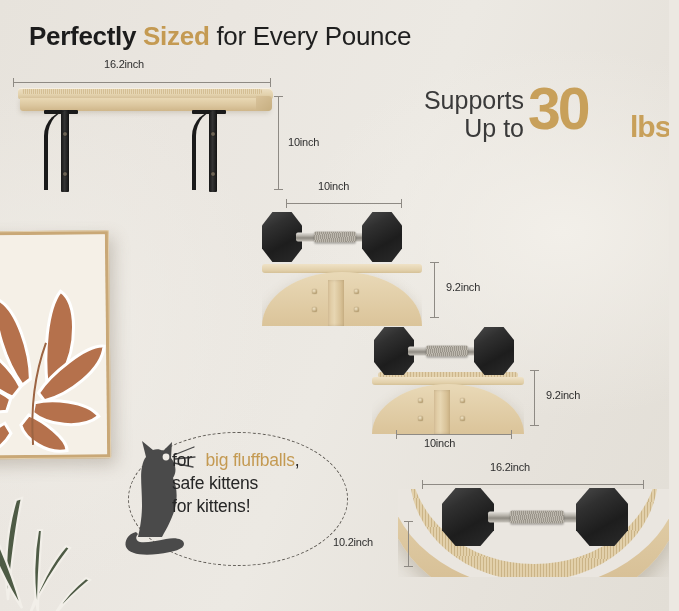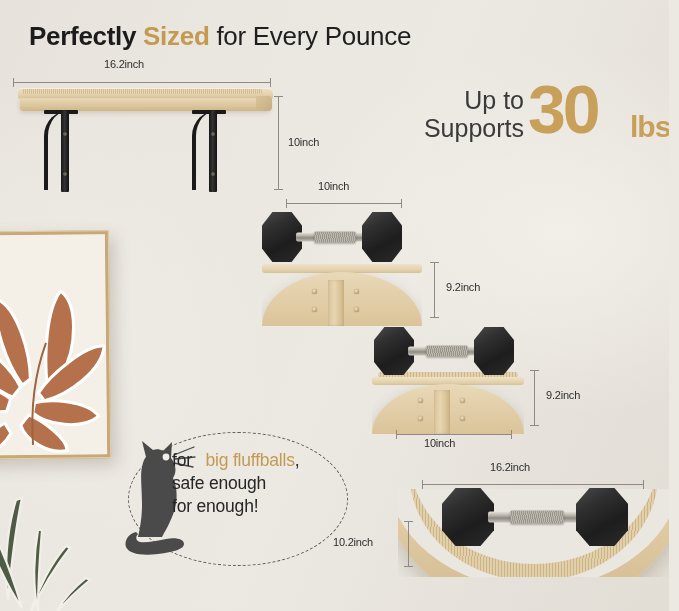--- a/index.html
+++ b/index.html
@@ -25,21 +25,21 @@
   .hl-reg{font-weight:400;color:#1f1f1f;}
 
   
   .supports{position:absolute;left:406px;top:86px;width:262px;height:72px;}
   .sup-words{
     position:absolute;left:0;top:0;width:118px;text-align:right;
     font-size:25px;line-height:28px;color:#3a3a3a;font-weight:400;
   }
   .sup-30{
     position:absolute;left:122px;top:-6px;
-    font-size:68px;font-weight:bold;color:#c8a05a;letter-spacing:-3px;
+    font-size:59px;font-weight:bold;color:#c8a05a;letter-spacing:-3px;
     line-height:58px;
   }
   .sup-lbs{
     position:absolute;left:224px;top:24px;
     font-size:30px;font-weight:bold;color:#c8a05a;letter-spacing:-1px;
   }
 
   
   .frame{
     position:absolute;left:-58px;top:231px;width:168px;height:228px;
@@ -221,22 +221,22 @@
   </div>
 
   <div class="headline">
     <span class="hl-b">Perfectly</span>
     <span class="hl-gold">Sized</span>
     <span class="hl-reg">for Every Pounce</span>
   </div>
 
   <div class="supports">
     <div class="sup-words">
+      <div>Supports</div>
       <div>Up to</div>
-      <div>Supports</div>
     </div>
     <div class="sup-30">30</div>
     <div class="sup-lbs">lbs</div>
   </div>
 
   <div class="shelf1">
     <div class="s1-top">
       <div class="s1-sisal"></div>
     </div>
     <div class="s1-face"></div>
@@ -388,22 +388,22 @@
       <g stroke="#4a4a4a" stroke-width="1.3" stroke-linecap="round">
         <line x1="52" y1="18" x2="72" y2="10"></line>
         <line x1="53" y1="22" x2="73" y2="20"></line>
         <line x1="52" y1="26" x2="71" y2="30"></line>
       </g>
     </svg>
   </div>
 
   <div class="cat-text">
     <div><span>for </span><span class="cat-gold">big fluffballs</span><span>,</span></div>
-    <div>safe enough</div>
-    <div>for enough!</div>
+    <div>safe kittens</div>
+    <div>for kittens!</div>
   </div>
 
   <div class="plant">
     <svg width="150" height="120" viewBox="0 0 150 120">
       <g fill="#4e5b45" stroke="#f2efe9" stroke-width="2.2">
         <path d="M36 2 C 30 30, 26 62, 22 104 C 18 76, 20 36, 30 4 Z"></path>
         <path d="M2 26 C 14 48, 26 78, 36 112 C 22 92, 6 58, -2 30 Z"></path>
         <path d="M84 52 C 70 70, 56 92, 44 118 C 52 92, 66 66, 80 50 Z"></path>
         <path d="M104 84 C 92 94, 78 106, 68 120 C 76 104, 90 90, 100 82 Z"></path>
         <path d="M56 34 C 54 58, 52 86, 52 116 C 46 88, 48 56, 52 34 Z"></path>

